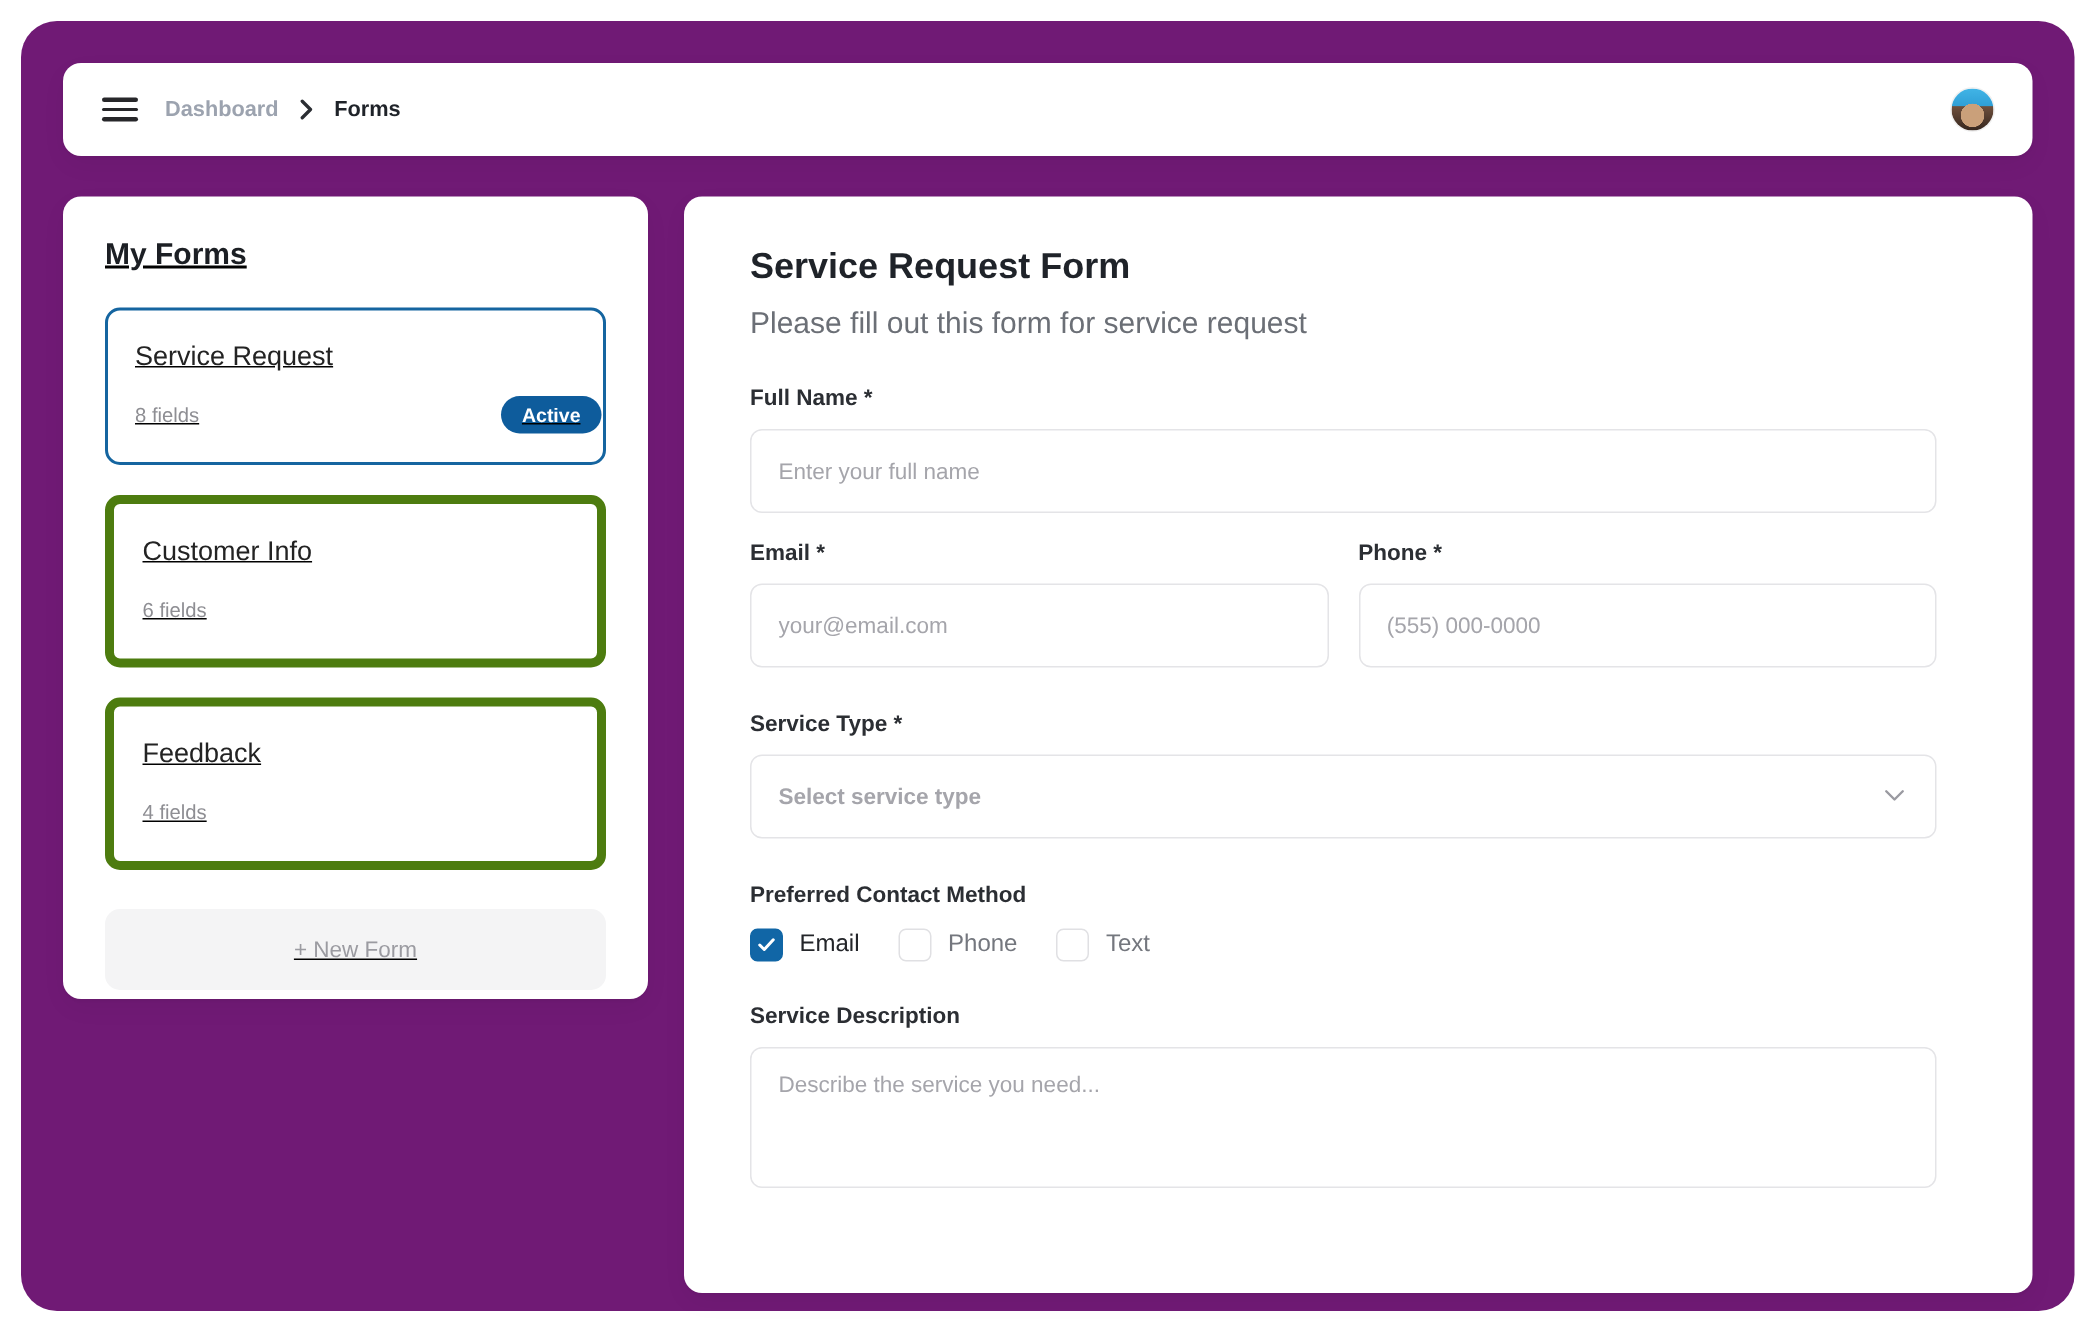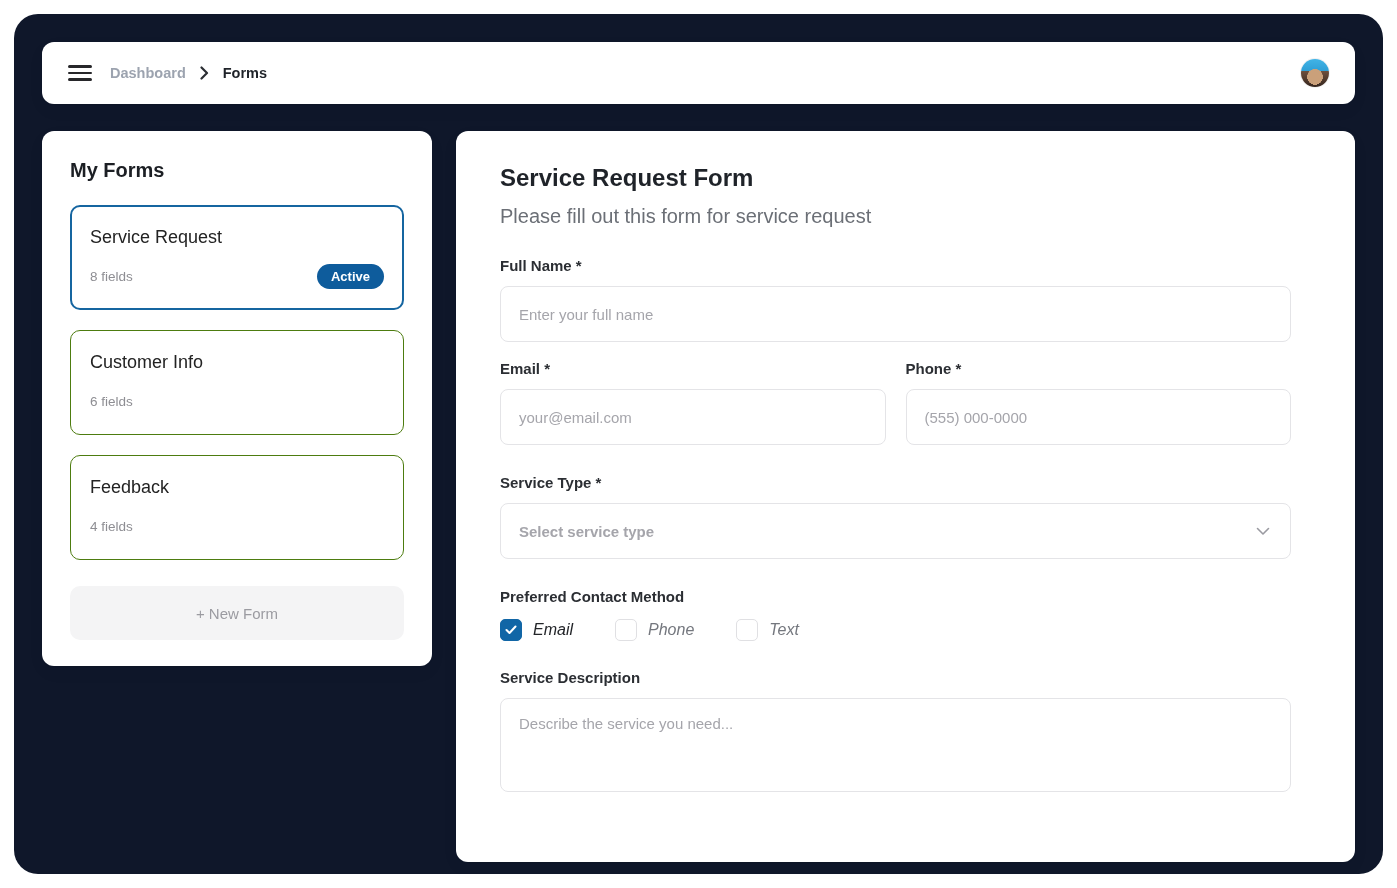--- a/index.html
+++ b/index.html
@@ -1,20 +1,20 @@
 <!DOCTYPE html>
 <html><head>
 <meta charset="utf-8">
 <style>
   * { margin:0; padding:0; box-sizing:border-box; }
   html,body { width:1397px; height:888px; background:#ffffff; font-family:"Liberation Sans", sans-serif; overflow:hidden; }
 
   .page {
     position:absolute; left:14px; top:14px; right:14px; bottom:14px;
-    background:#0f172a; border-radius:24px; padding:28px;
+    background:#701a75; border-radius:24px; padding:28px;
   }
 
   
   .topbar {
     height:62px; background:#ffffff; border-radius:12px;
     box-shadow:0 1px 2px rgba(0,0,0,0.04), 0 6px 18px rgba(0,0,0,0.04);
     display:flex; align-items:center; padding:0 26px;
   }
   .hamburger { width:24px; display:flex; flex-direction:column; gap:4px; cursor:pointer; }
   .hamburger span { display:block; height:2.6px; background:#27272a; border-radius:2px; }
@@ -30,29 +30,29 @@
       linear-gradient(180deg, #41b4e6 0%, #2f9fd6 42%, #6e4f3c 43%, #35261e 100%);
     box-shadow:0 0 0 1px rgba(0,0,0,0.06);
   }
 
   
   .content { display:flex; gap:24px; margin-top:27px; }
 
   .sidebar {
     width:390px; height:535px; background:#ffffff; border-radius:12px;
     box-shadow:0 1px 2px rgba(0,0,0,0.04), 0 6px 18px rgba(0,0,0,0.04);
-    padding:28px; flex-shrink:0;
+    padding:28px; flex-shrink:0;text-decoration:underline;
   }
   .sidebar-title { font-size:20px; font-weight:700; color:#1c1f24; margin-bottom:23px; }
 
   .form-card {
-    border:1px solid #4d7c0f; border-radius:10px; padding:21px 19px 19px 19px;
+    border:6px solid #4d7c0f; border-radius:10px; padding:21px 19px 19px 19px;
     margin-bottom:20px; cursor:pointer; background:#ffffff;
   }
-  .form-card.selected { border:2px solid #1565a0; padding:20px 18px 18px 18px; }
+  .form-card.selected { border:2px solid #1565a0; padding:20px 1px 18px 18px; }
   .form-card-name { font-size:18px; font-weight:500; color:#232323; }
   .form-card-meta { display:flex; align-items:center; justify-content:space-between; margin-top:15px; min-height:27px; }
   .form-card-count { font-size:13.5px; color:#8e8e93; }
   .badge {
     background:#0e5c9c; color:#ffffff; font-size:13px; font-weight:600;
     padding:6px 14px; border-radius:999px; line-height:1;
   }
   .new-form-btn {
     margin-top:26px; height:54px; background:#f4f4f5; border:none; width:100%;
     border-radius:10px; display:flex; align-items:center; justify-content:center;
@@ -78,21 +78,21 @@
   .text-input::placeholder, .textarea::placeholder { color:#a5a5ab; }
   .two-col { display:grid; grid-template-columns:1fr 1fr; gap:20px;margin-top:18px; }
 
   .select-box {
     height:56px; border:1px solid #e4e4e7; border-radius:8px; background:#ffffff;
     display:flex; align-items:center; justify-content:space-between;
     padding:0 20px 0 18px; cursor:pointer;
   }
   .select-placeholder { font-size:15px; color:#a5a5ab;font-weight:bold; }
 
-  .checkbox-row { display:flex; align-items:center; gap:42px; margin-top:14px;font-style:italic; }
+  .checkbox-row { display:flex; align-items:center; gap:26px; margin-top:14px; }
   .checkbox-item { display:flex; align-items:center; gap:11px; cursor:pointer; }
   .checkbox {
     width:22px; height:22px; border-radius:5px; border:1px solid #e0e0e3; background:#ffffff;
     display:flex; align-items:center; justify-content:center;
   }
   .checkbox.checked { background:#1166a6; border-color:#1166a6; }
   .checkbox svg { display:none; }
   .checkbox.checked svg { display:block; }
   .checkbox-label { font-size:16px; color:#74777e; }
   .checkbox-item.checked .checkbox-label { color:#232529; }

